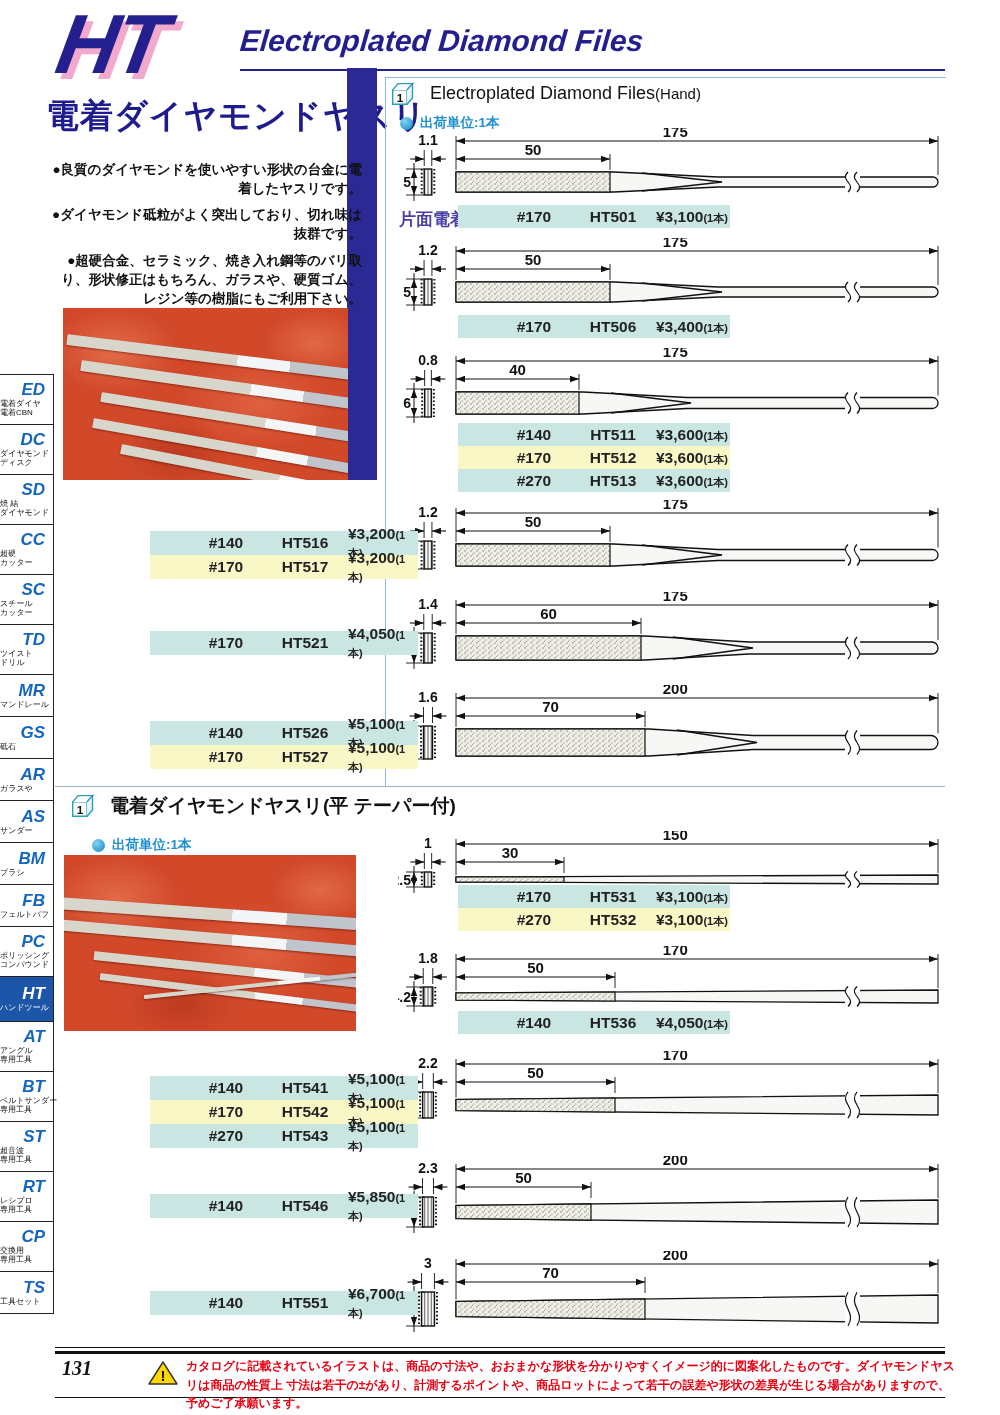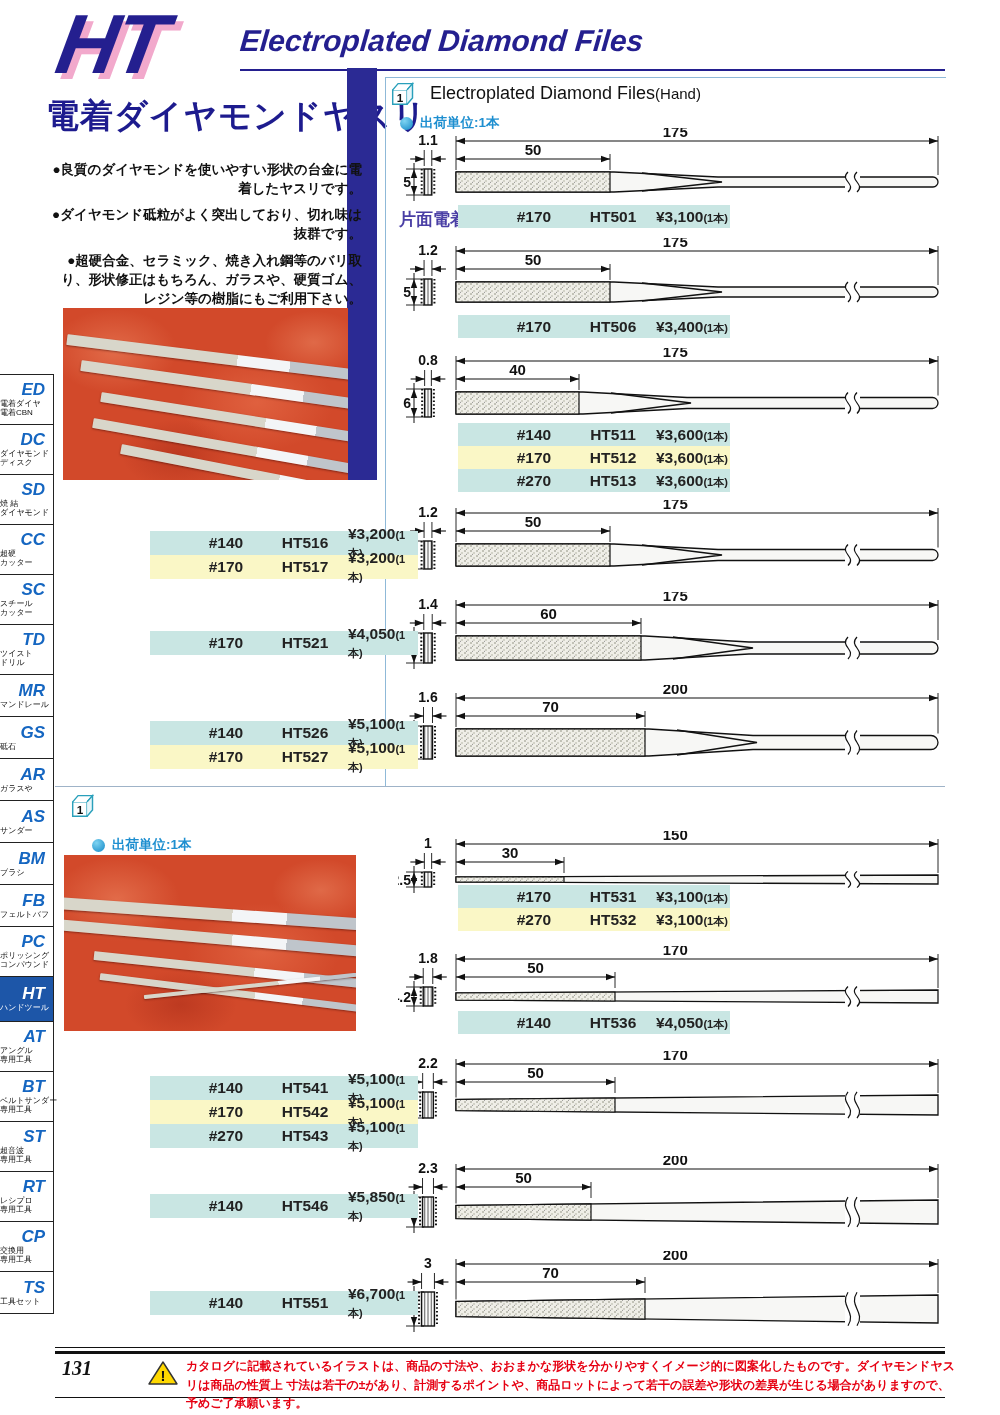--- a/index.html
+++ b/index.html
@@ -543,20 +543,21 @@
 
   <div class="sep"></div>
 
   <div class="sec-head" style="left:70px;top:792px;">
     <svg class="cube" viewBox="0 0 30 30">
       <path d="M3 11 h16 v16 h-16 z" fill="#fff" stroke="#2aa0bb" stroke-width="1.6"></path>
       <path d="M3 11 l6-7 h16 l-6 7" fill="#fff" stroke="#2aa0bb" stroke-width="1.6"></path>
       <path d="M19 11 l6-7 v16 l-6 7" fill="#e8f6fa" stroke="#2aa0bb" stroke-width="1.6"></path>
       <text x="11" y="24" font-size="13" font-weight="bold" fill="#111" text-anchor="middle">1</text>
     </svg>
+    <span class="sec-ja">電着ダイヤモンドヤスリ(平 テーパー付)</span>
   </div>
   <div class="ship" style="left:92px;top:836px;">
     <span class="circ"></span>
     <span class="ship-t">出荷単位:1本</span>
   </div>
 
   <div class="photo" style="left:64px;top:855px;width:292px;height:176px;">
     <div class="strip" style="left:-8px;top:42px;width:340px;height:12px;transform:rotate(4deg);transform-origin:left center;"></div>
     <div class="strip" style="left:-8px;top:64px;width:340px;height:11px;transform:rotate(5deg);transform-origin:left center;"></div>
     <div class="strip" style="left:30px;top:96px;width:310px;height:9px;transform:rotate(6deg);transform-origin:left center;"></div>

